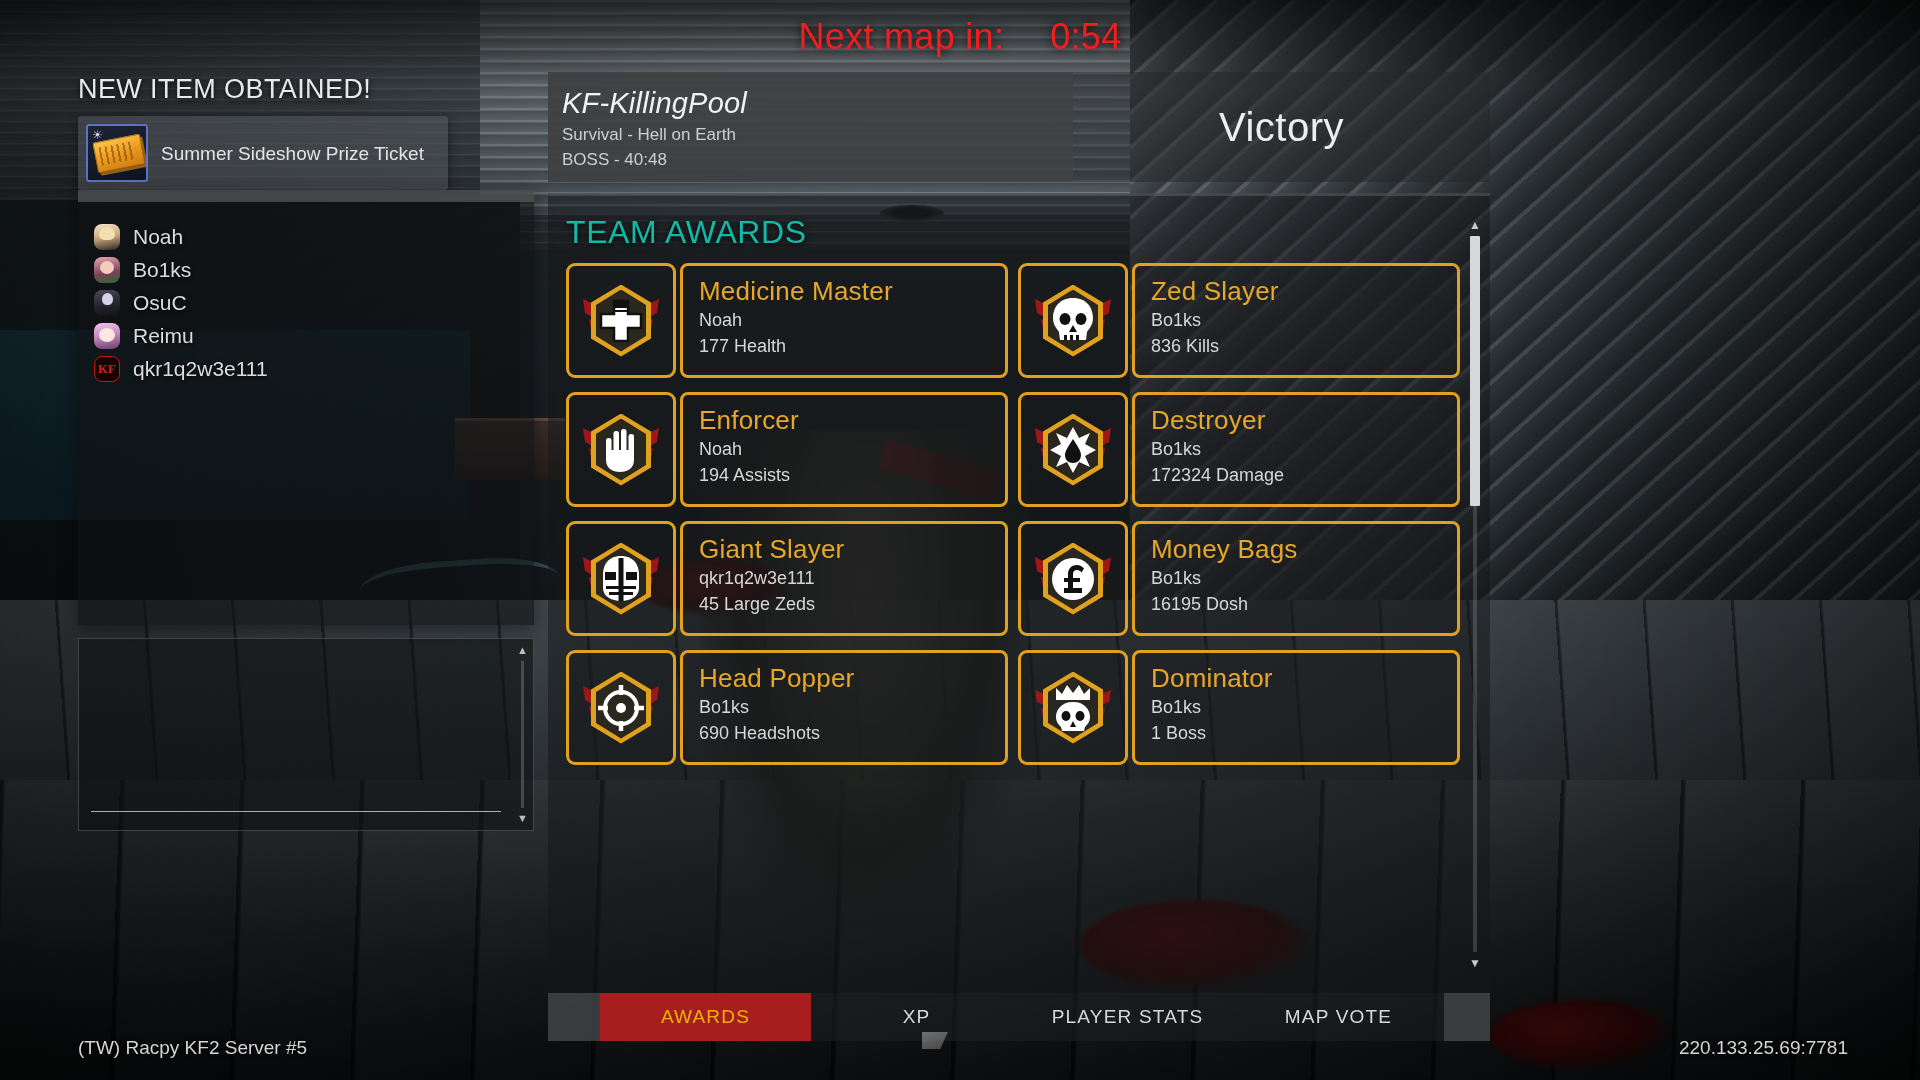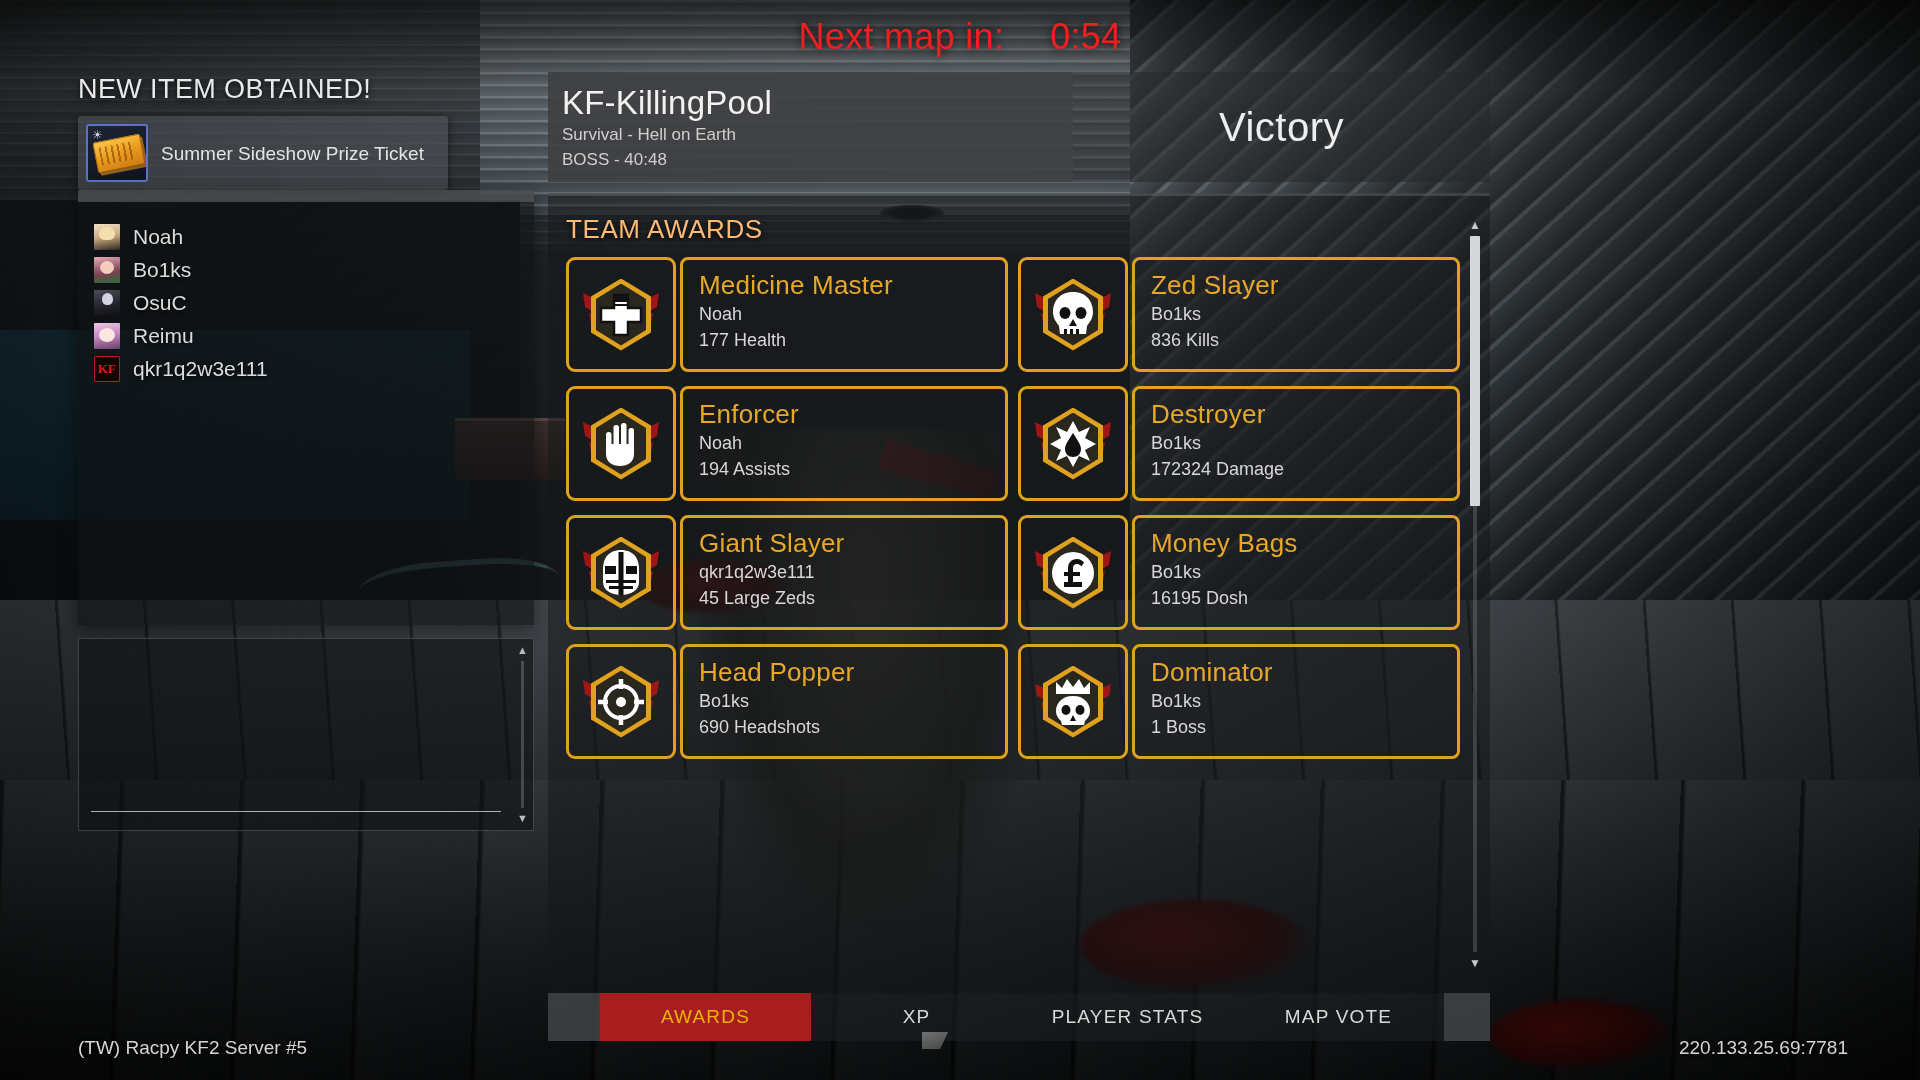--- a/index.html
+++ b/index.html
@@ -157,21 +157,21 @@
 
   
   #player-panel{
     position:absolute; left:78px; top:190px; width:456px; height:435px;
     background:rgba(16,18,20,.62);
     border-top:12px solid rgba(96,100,104,.62);
     box-shadow:0 4px 18px rgba(0,0,0,.45);
     padding:18px 0 0 0;
   }
   .pl-row{ display:flex; align-items:center; gap:13px; padding:4px 0 4px 16px; height:33px; }
-  .pl-ava{ width:26px; height:26px; flex:none; border-radius:1px; background:#222; position:relative; overflow:hidden; }
+  .pl-ava{ width:26px; height:26px; flex:none; border-radius:8px; background:#222; position:relative; overflow:hidden; }
   .av1{ background:linear-gradient(170deg,#f5e3c8,#c9a57d 50%,#2c2622); }
   .av1:after{ content:""; position:absolute; left:5px; top:3px; width:16px; height:13px; background:#f2dfae; border-radius:50% 50% 40% 40%; }
   .av2{ background:linear-gradient(170deg,#e7a8b4,#7a4253 60%,#2a6b38); }
   .av2:after{ content:""; position:absolute; left:6px; top:4px; width:14px; height:13px; background:#f3ccbf; border-radius:50%; }
   .av3{ background:linear-gradient(170deg,#4a4a58,#22222c 60%,#111); }
   .av3:after{ content:""; position:absolute; left:8px; top:3px; width:11px; height:12px; background:#d8d2e6; border-radius:50% 50% 45% 45%; }
   .av4{ background:linear-gradient(170deg,#f0c6e8,#c98cc4 45%,#6b3f6a); }
   .av4:after{ content:""; position:absolute; left:5px; top:5px; width:16px; height:14px; background:#fbe6e0; border-radius:50%; }
   .av-kf{ background:#140404; border:1px solid #c01818; display:flex; align-items:center; justify-content:center; }
   .av-kf span{ color:#e01b1b; font-size:13px; font-weight:bold; font-family:"Liberation Serif", serif; line-height:1; }
@@ -192,38 +192,38 @@
   }
   .cs-arrow{ color:#b9bcbf; font-size:11px; text-align:center; line-height:11px; }
   .cs-track{ position:absolute; left:5px; top:16px; bottom:16px; width:3px; background:rgba(150,155,160,.35); }
 
   
   #map-info{
     position:absolute; left:548px; top:72px; width:525px; height:110px;
     background:rgba(62,64,66,.93);
     padding:12px 0 0 14px;
   }
-  #map-info .mname{ color:#f2f2f2; font-size:33px; letter-spacing:.2px; line-height:38px; }
+  #map-info .mname{ color:#f2f2f2; font-size:29px; letter-spacing:.2px; line-height:38px;font-style:italic; }
   #map-info .mmode{ color:#cfcfcf; font-size:17px; margin-top:3px; }
   #map-info .mboss{ color:#cfcfcf; font-size:17px; margin-top:5px; }
   #victory-panel{
     position:absolute; left:1073px; top:72px; width:417px; height:110px;
     background:rgba(38,40,42,.55);
     display:flex; align-items:center; justify-content:center;
   }
   #victory-panel span{ color:#eee; font-size:40px; letter-spacing:.5px; }
 
   
   #awards-panel{
     position:absolute; left:548px; top:193px; width:942px; height:800px;
     background:rgba(20,22,24,.50);
     border-top:3px solid rgba(120,125,130,.35);
   }
   #awards-title{
-    color:#fdba74; font-size:26px; letter-spacing:.6px;
+    color:#14b8a6; font-size:32px; letter-spacing:.6px;
     padding:18px 0 12px 18px; text-shadow:0 2px 6px rgba(0,0,0,.9);
   }
   #awards-grid{
     display:grid; grid-template-columns:1fr 1fr;
     gap:14px 10px; padding:0 30px 0 18px;
   }
   .award{
     display:flex; align-items:stretch; height:115px; position:relative;
   }
   .aw-iconbox{

